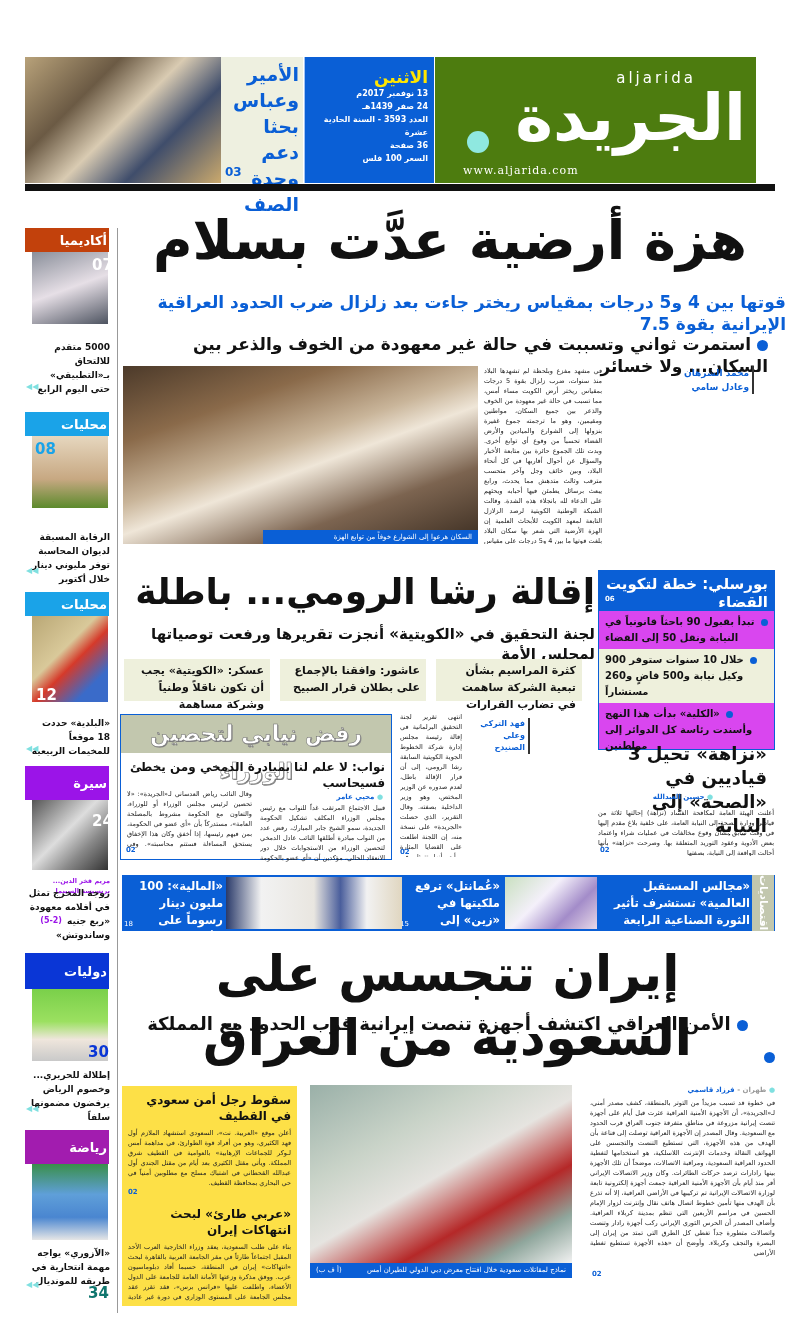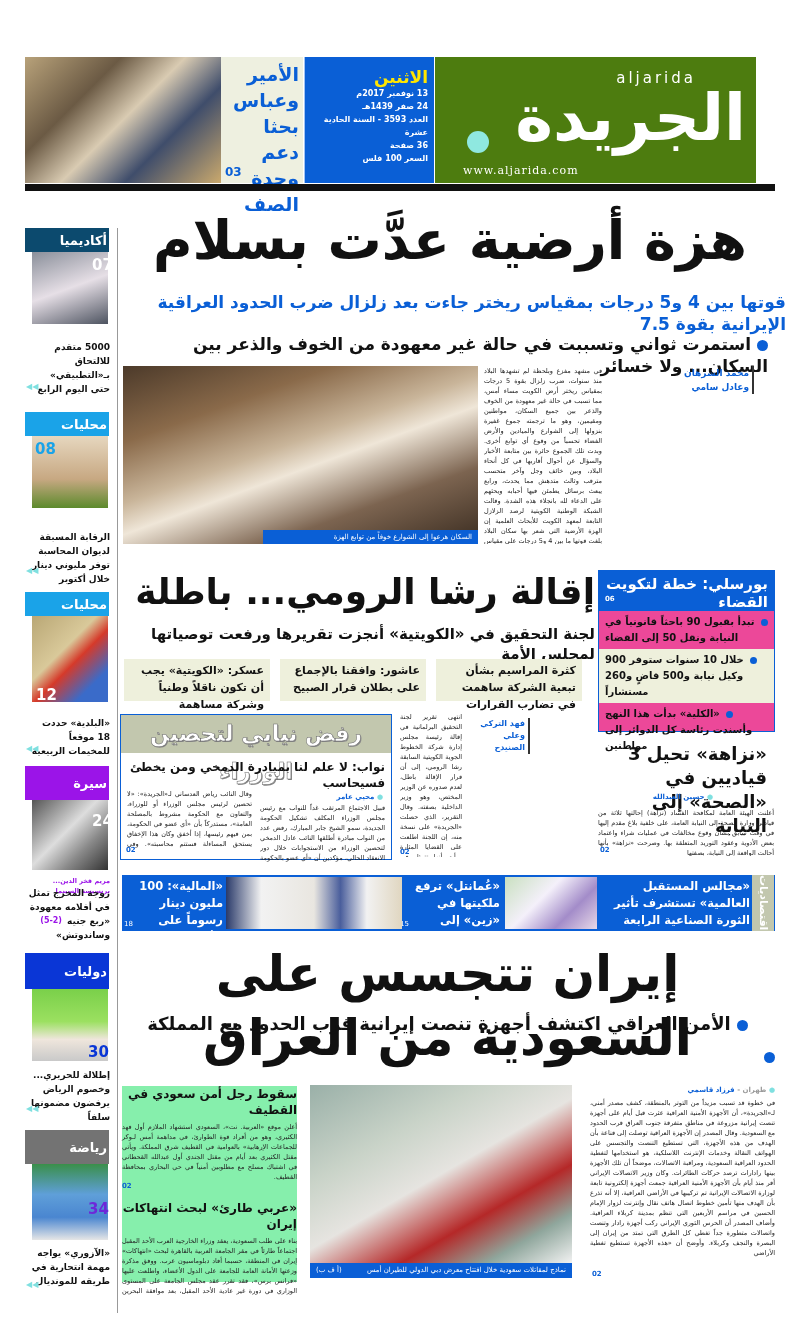--- a/index.html
+++ b/index.html
@@ -38,39 +38,39 @@
 #rasha-h{left:130px;top:570px;width:465px;font-size:36px;font-weight:900;text-align:right;line-height:44px}
 #rasha-sub{left:130px;top:624px;width:465px;font-size:15px;font-weight:bold;text-align:right;line-height:20px}
 .rbox{position:absolute;top:659px;width:146px;height:42px;background:#eef0dc;font-size:11px;font-weight:bold;text-align:right;line-height:17px;padding:3px 6px}
 #rasha-byline{left:470px;top:718px;width:60px;font-size:8px;font-weight:bold;color:#0a5fd6;text-align:right;border-right:2px solid #333;padding-right:3px;line-height:12px}
 #rasha-body{left:400px;top:712px;width:62px;height:145px;overflow:hidden}
 #minister-box{left:120px;top:714px;width:272px;height:146px;border:1px solid #0a5fd6;background:#fff}
 #minister-box .head{height:38px;background:#c2c7ae;color:#fff;font-size:22px;font-weight:900;text-align:center;line-height:38px;-webkit-text-stroke:0.5px #666;text-shadow:1px 1px 0 #888}
 #minister-box .sub{font-size:12px;font-weight:bold;text-align:right;padding:6px 6px 0 6px;line-height:16px}
 #minister-box .author{font-size:7px;color:#0a5fd6;font-weight:bold;text-align:right;padding:2px 8px}
 
-#bursali{left:598px;top:570px;width:177px;height:162px;border:1px solid #0a5fd6;background:#ec4899}
+#bursali{left:598px;top:570px;width:177px;height:180px;border:1px solid #0a5fd6;background:#d946ef}
 #bursali .head{height:40px;background:#0a5fd6;color:#fff;font-size:15px;font-weight:bold;text-align:right;padding:4px 6px;line-height:18px;position:relative}
 #bursali .head .pg{position:absolute;left:6px;bottom:3px;font-size:7px;direction:ltr}
 #bursali .it{font-size:10px;font-weight:bold;text-align:left;padding:3px 6px;line-height:16px}
 #bursali .it.alt{background:#eef0dc}
 #nazaha-h{left:598px;top:742px;width:177px;font-size:18px;font-weight:bold;text-align:right;line-height:24px;padding-right:8px}
 #nazaha-author{left:598px;top:793px;width:170px;font-size:7px;color:#0a5fd6;font-weight:bold;text-align:center}
 #nazaha-body{left:598px;top:808px;width:176px;height:48px;overflow:hidden}
 
 #econ{left:122px;top:875px;width:653px;height:56px;background:#0a5fd6}
 #econ-label{left:752px;top:875px;width:22px;height:56px;background:#c2c7ae;color:#fff;font-size:11px;font-weight:bold;writing-mode:vertical-rl;text-align:center;line-height:22px}
 .etx{position:absolute;top:878px;color:#fff;font-size:11.5px;font-weight:bold;text-align:right;line-height:17px}
 .eimg{position:absolute;top:877px;height:52px}
 .epg{position:absolute;top:920px;color:#fff;font-size:7px;direction:ltr}
 
 #iran-h{left:120px;top:942px;width:655px;font-size:50px;font-weight:900;text-align:center;line-height:64px;letter-spacing:-1px}
 #iran-b1{left:120px;top:1012px;width:655px;font-size:18px;font-weight:bold;text-align:center;line-height:24px}
 #iran-b2{left:120px;top:1044px;width:655px;font-size:18px;font-weight:bold;text-align:right;line-height:24px}
-#qatif-box{left:122px;top:1086px;width:175px;height:196px;background:#86efac;}
+#qatif-box{left:122px;top:1086px;width:175px;height:220px;background:#fde047;padding:6px}
 #qatif-box .h{font-size:12px;font-weight:bold;text-align:right;line-height:16px;margin-bottom:4px}
 #qatif-box .pg{font-size:7px;color:#0a5fd6;font-weight:bold;direction:ltr;text-align:left}
 #jets-photo{left:310px;top:1085px;width:262px;height:178px;background:linear-gradient(150deg,#9ab0a8 0%,#c9d3c8 30%,#e6e4e0 50%,#b52828 70%,#8fa69c 85%,#f2f2f2 100%)}
 #jets-cap{left:310px;top:1263px;width:262px;height:15px;background:#0a5fd6;color:#fff;font-size:7px;line-height:15px;padding:0 6px;display:flex;justify-content:space-between}
 #iran-author{left:590px;top:1086px;width:185px;font-size:7px;font-weight:bold;text-align:right;color:#999}
 #iran-body{left:590px;top:1098px;width:185px;height:180px;overflow:hidden}
 .pglink{font-size:7px;color:#0a5fd6;font-weight:bold}
 </style>
 </head>
 <body>
@@ -94,21 +94,21 @@
 <div class="abs" id="mast-logo">
   <div class="latin">aljarida</div>
   <div class="arabic">الجريدة</div>
   <div class="dot"></div>
   <div class="url">www.aljarida.com</div>
 </div>
 <div class="abs" id="mast-bar"></div>
 
 <div class="abs" id="sidebar-rule"></div>
 
-<div class="sec-head abs" style="top:228px;left:25px;background:#0c4a6e">أكاديميا</div>
+<div class="sec-head abs" style="top:228px;left:25px;background:#c2410c">أكاديميا</div>
 <div class="sec-img" style="top:252px;background:linear-gradient(160deg,#8a8f9a,#e6dfe6 50%,#4d5360)"></div>
 <div class="sec-num" style="top:256px;left:92px;color:#fff">07</div>
 <div class="sec-txt" style="top:340px">5000 متقدم للالتحاق بـ«التطبيقي» حتى اليوم الرابع</div>
 <div class="sec-arrow" style="top:382px">◀◀</div>
 
 <div class="sec-head abs" style="top:412px;left:25px;background:#1aa3e8">محليات</div>
 <div class="sec-img" style="top:436px;background:linear-gradient(180deg,#e6d7bf,#c7a882 60%,#5c8a2c)"></div>
 <div class="sec-num" style="top:440px;left:35px;color:#1aa3e8">08</div>
 <div class="sec-txt" style="top:530px">الرقابة المسبقة لديوان المحاسبة توفر مليوني دينار خلال أكتوبر</div>
 <div class="sec-arrow" style="top:566px">◀◀</div>
@@ -125,23 +125,23 @@
 <div class="sec-txt" style="top:876px;font-size:6.5px;color:#9b14e8;line-height:10px">مريم فخر الدين... برنسيسة السينما</div>
 <div class="sec-txt" style="top:886px">زوجة المخرج تمثل في أفلامه معهودة «ربع جنيه وساندوتش»</div>
 <div class="sec-txt" style="top:914px;left:22px;width:40px;color:#9b14e8;font-size:8px">(5-2)</div>
 
 <div class="sec-head abs" style="top:953px;left:25px;height:36px;line-height:32px;background:#0a36d6">دوليات</div>
 <div class="sec-img" style="top:989px;background:linear-gradient(180deg,#7ad04a 0%,#9be060 45%,#efe6dc 70%,#c9c9c9)"></div>
 <div class="sec-num" style="top:1043px;left:88px;color:#0a36d6">30</div>
 <div class="sec-txt" style="top:1068px">إطلالة للحريري... وخصوم الرياض يرفضون مضمونها سلفاً</div>
 <div class="sec-arrow" style="top:1104px">◀◀</div>
 
-<div class="sec-head abs" style="top:1130px;left:25px;height:34px;line-height:30px;background:#737373">رياضة</div>
+<div class="sec-head abs" style="top:1130px;left:25px;height:34px;line-height:30px;background:#a21caf">رياضة</div>
 <div class="sec-img" style="top:1164px;height:76px;background:linear-gradient(180deg,#3a8f4a,#5f9fd9 40%,#4a86d0 70%,#e6e6e6)"></div>
-<div class="sec-num" style="top:1200px;left:88px;color:#6d28d9">34</div>
+<div class="sec-num" style="top:1284px;left:88px;color:#0f766e">34</div>
 <div class="sec-txt" style="top:1246px">«الآزوري» يواجه مهمة انتحارية في طريقه للمونديال</div>
 <div class="sec-arrow" style="top:1280px">◀◀</div>
 
 <div class="abs" id="h1">هزة أرضية عدَّت بسلام</div>
 <div class="abs" id="h1-sub">قوتها بين 4 و5 درجات بمقياس ريختر جاءت بعد زلزال ضرب الحدود العراقية الإيرانية بقوة 7.5</div>
 <div class="abs" id="h1-bullet"><span class="dot-blue"></span><span>استمرت ثواني وتسببت في حالة غير معهودة من الخوف والذعر بين السكان... ولا خسائر</span></div>
 <div class="abs" id="quake-photo"></div>
 <div class="abs" id="quake-cap">السكان هرعوا إلى الشوارع خوفاً من توابع الهزة</div>
 <div class="abs bodytxt" id="quake-body">في مشهد مفزع وبلحظة لم تشهدها البلاد منذ سنوات، ضرب زلزال بقوة 5 درجات بمقياس ريختر أرض الكويت مساء أمس، مما تسبب في حالة غير معهودة من الخوف والذعر بين جميع السكان، مواطنين ومقيمين، وهو ما ترجمته جموع غفيرة بنزولها إلى الشوارع والميادين والأرض الفضاء تحسباً من وقوع أي توابع أخرى. وبدت تلك الجموع حائرة بين متابعة الأخبار والسؤال عن أحوال أقاربها في كل أنحاء البلاد، وبين خائف وجل وآخر متحسب مترقب وثالث متدهش مما يحدث، ورابع يبعث برسائل يطمئن فيها أحبابه ويحثهم على الدعاء لله بانجلاء هذه الشدة. وقالت الشبكة الوطنية الكويتية لرصد الزلازل التابعة لمعهد الكويت للأبحاث العلمية إن الهزة الأرضية التي شعر بها سكان البلاد بلغت قوتها ما بين 4 و5 درجات على مقياس ريختر، وهي توابع زلزال ضرب الحدود العراقية الإيرانية بقوة 7.5 على مقياس ريختر. وأوضحت الشبكة أن الزلزال وقع على بعد 200 كيلو متر شمال شرق العاصمة العراقية بغداد.</div>
 <div class="abs" id="quake-byline">

